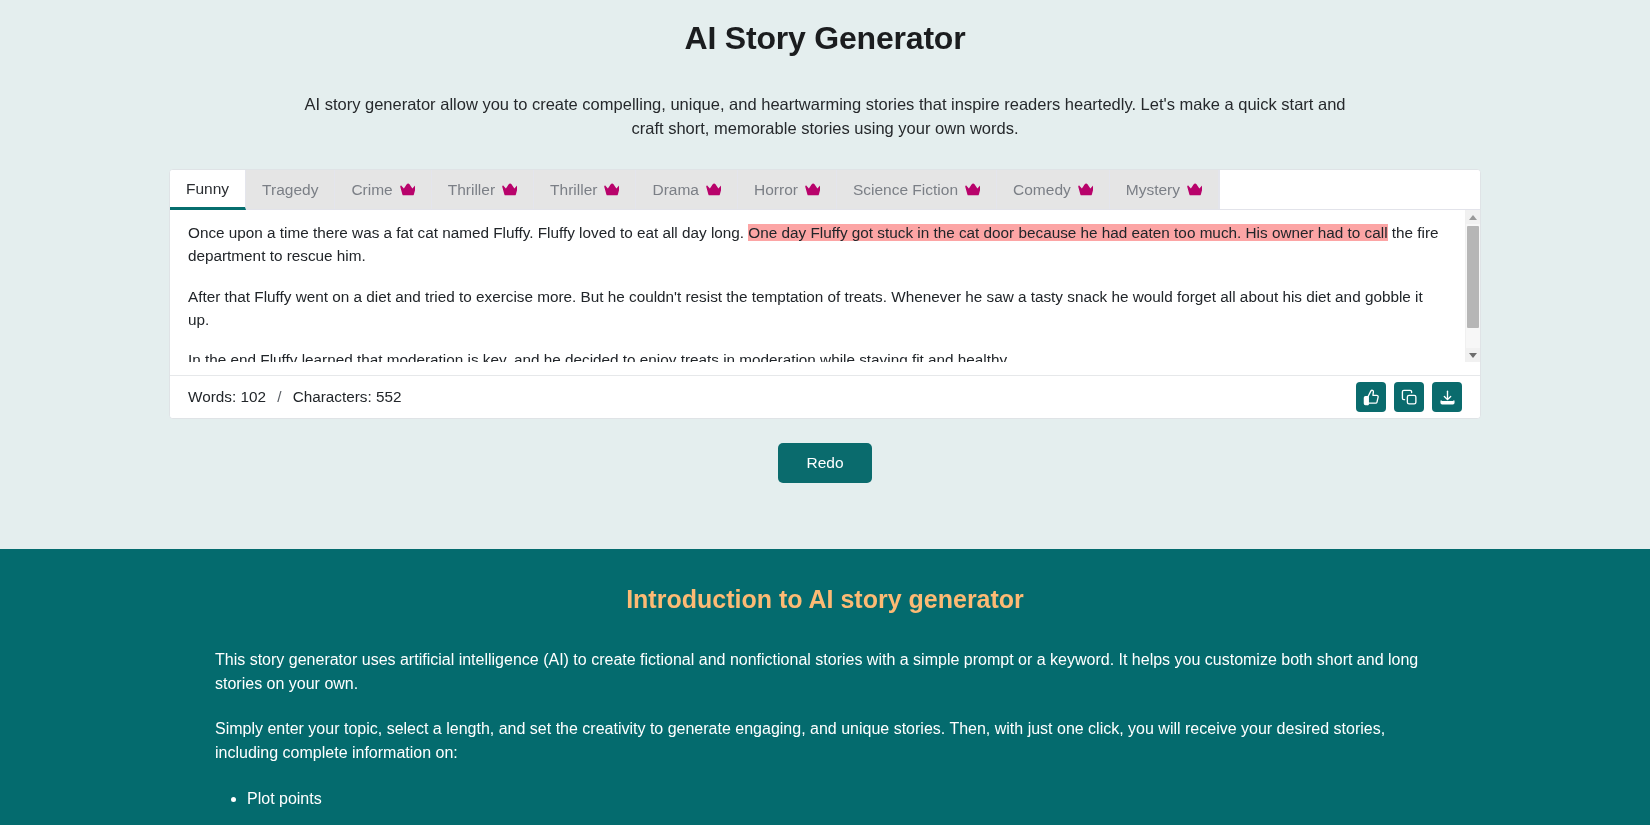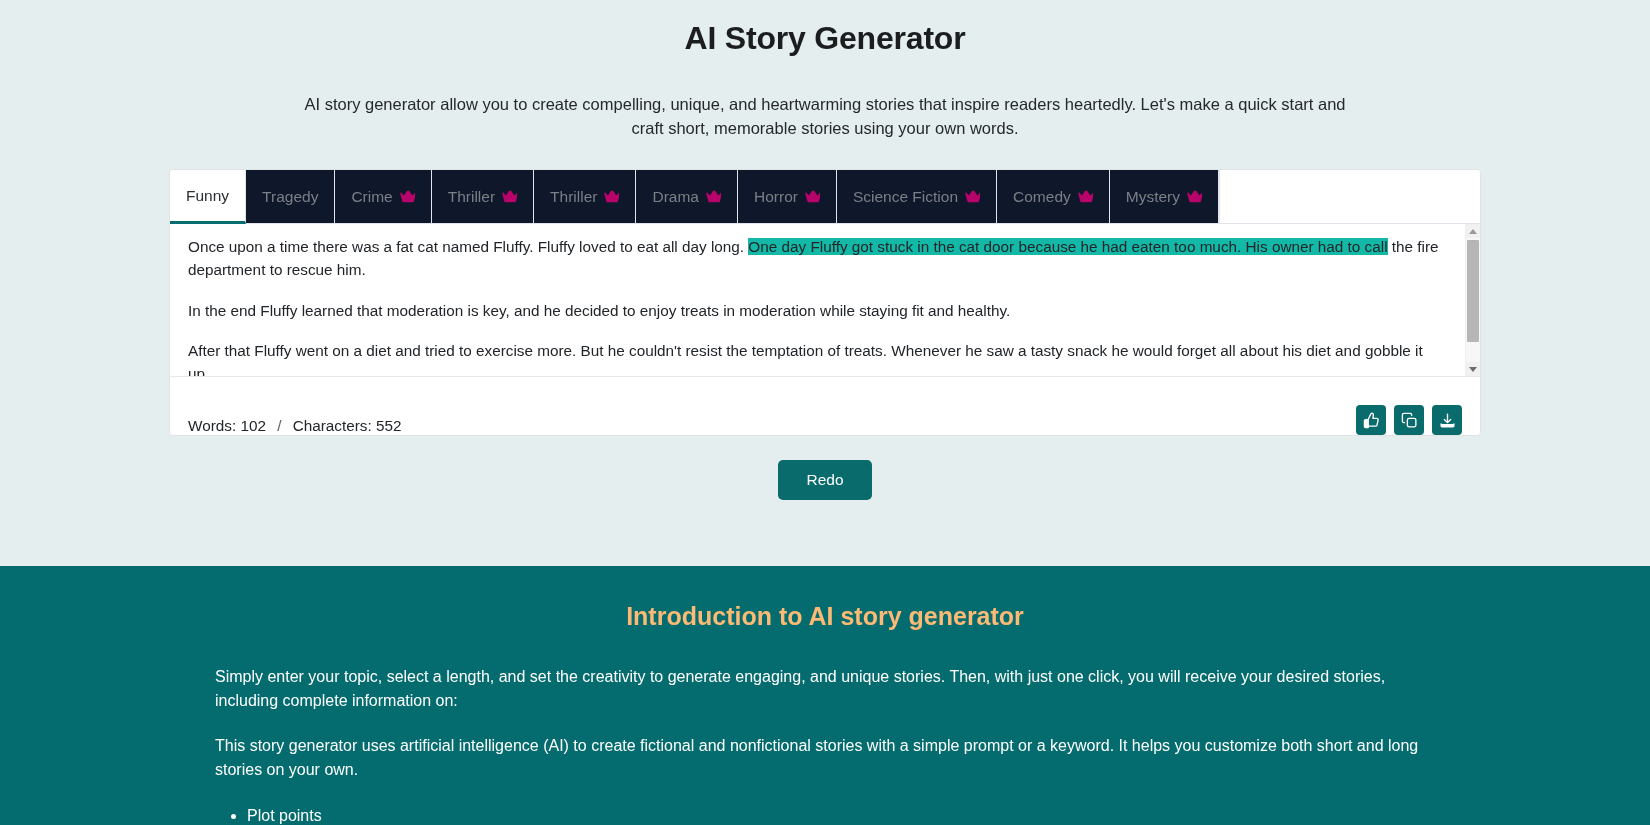--- a/index.html
+++ b/index.html
@@ -47,31 +47,31 @@
     border: 1px solid #dfe3e6;
     border-radius: 4px;
     overflow: hidden;
   }
 
   
   .tabbar {
     display: flex;
     align-items: stretch;
     background: #f6f6fa;
-    height: 54px;
+    height: 40px;
     border-bottom: 1px solid #e2e3ea;
   }
   .tab {
     display: flex;
     align-items: center;
     gap: 7px;
     padding: 0 16px;
     font-size: 15.5px;
     color: #7b7f86;
-    background: #0f172a;
+    background: #e5e5e5;
     border-right: 1px solid #e4e5ec;
     cursor: pointer;
     white-space: nowrap;
     position: relative;
   }
   .tab:first-child { border-left: none; }
   .tab.active {
     background: #ffffff;
     color: #2a2d31;
     border-bottom: 3px solid #066e6e;
@@ -100,21 +100,21 @@
   }
   .story-text {
     flex: 1;
     padding: 11px 18px 0 18px;
     font-size: 15.3px;
     line-height: 1.52;
     color: #212529;
     overflow: hidden;
   }
   .story-text p { margin: 0 0 17px 0; }
-  .sel { background: #14b8a6; text-align: center; }
+  .sel { background: #fca5a5; text-align: center; }
 
   
   .sbar {
     width: 15px;
     background: #fbfbfb;
     border-left: 1px solid #f0f0f0;
     display: flex;
     flex-direction: column;
     align-items: center;
     cursor: pointer;
@@ -148,26 +148,27 @@
     right: 1px;
     height: 102px;
     background: #b6b6b6;
     border-radius: 1px;
     cursor: grab;
   }
 
   
   .gen-foot {
     display: flex;
-    align-items: flex-end;
+    align-items: center;
     justify-content: space-between;
-    height: 59px;
+    height: 43px;
     padding: 0 18px;
     border-top: 1px solid #e6e8ea;
     background: #fff;
+    margin-top: 13px;
   }
   .counts {
     font-size: 15.3px;
     color: #22262a;
   }
   .counts .sep { margin: 0 7px; color: #5b6066; }
   .actions { display: flex; gap: 8px; }
   .act-btn {
     width: 30px; height: 30px;
     background: #0a6b6d;
@@ -310,22 +311,22 @@
                 <path d="M1.6 4.2l3.6 4.1 4.6-6.6a2.6 2.6 0 0 1 4.4 0l4.6 6.6 3.6-4.1c1-1.1 2.6 0 2.2 1.3l-3.4 12.4a2 2 0 0 1-1.9 1.4H4.7a2 2 0 0 1-1.9-1.4L-.6 5.5C-1 4.2.6 3.1 1.6 4.2z" transform="translate(1 0)"></path>
               </svg>
             </span>
           </div>
           <div class="tab-filler"></div>
       </div>
 
       <div class="story-area">
         <div class="story-text">
           <p><span>Once upon a time there was a fat cat named Fluffy. Fluffy loved to eat all day long. </span><span class="sel">One day Fluffy got stuck in the cat door because he had eaten too much. His owner had to call</span><span> the fire department to rescue him.</span></p>
+          <p>After that Fluffy went on a diet and tried to exercise more. But he couldn't resist the temptation of treats. Whenever he saw a tasty snack he would forget all about his diet and gobble it up.</p>
           <p>In the end Fluffy learned that moderation is key, and he decided to enjoy treats in moderation while staying fit and healthy.</p>
-          <p>After that Fluffy went on a diet and tried to exercise more. But he couldn't resist the temptation of treats. Whenever he saw a tasty snack he would forget all about his diet and gobble it up.</p>
         </div>
         <div class="sbar">
           <div class="sb-arrow sb-up">
               <i></i>
             </div>
           <div class="sb-track">
             <div class="sb-thumb"></div>
           </div>
           <div class="sb-arrow sb-down">
               <i></i>
@@ -376,22 +377,22 @@
       <button class="redo-btn">Redo</button>
     </div>
   </div>
   <div class="hero-pad"></div>
 </section>
 
 <section class="intro">
   <div class="intro-inner">
     <h2 class="intro-title">Introduction to AI story generator</h2>
     <div class="intro-body">
+      <p>This story generator uses artificial intelligence (AI) to create fictional and nonfictional stories with a simple prompt or a keyword. It helps you customize both short and long stories on your own.</p>
       <p>Simply enter your topic, select a length, and set the creativity to generate engaging, and unique stories. Then, with just one click, you will receive your desired stories, including complete information on:</p>
-      <p>This story generator uses artificial intelligence (AI) to create fictional and nonfictional stories with a simple prompt or a keyword. It helps you customize both short and long stories on your own.</p>
       <ul id="introList">
           <li>Plot points</li>
           <li>Proper start, middle, and ending points of the story</li>
           <li>Plot points</li>
         </ul>
     </div>
   </div>
 </section>
 
 </body></html>

